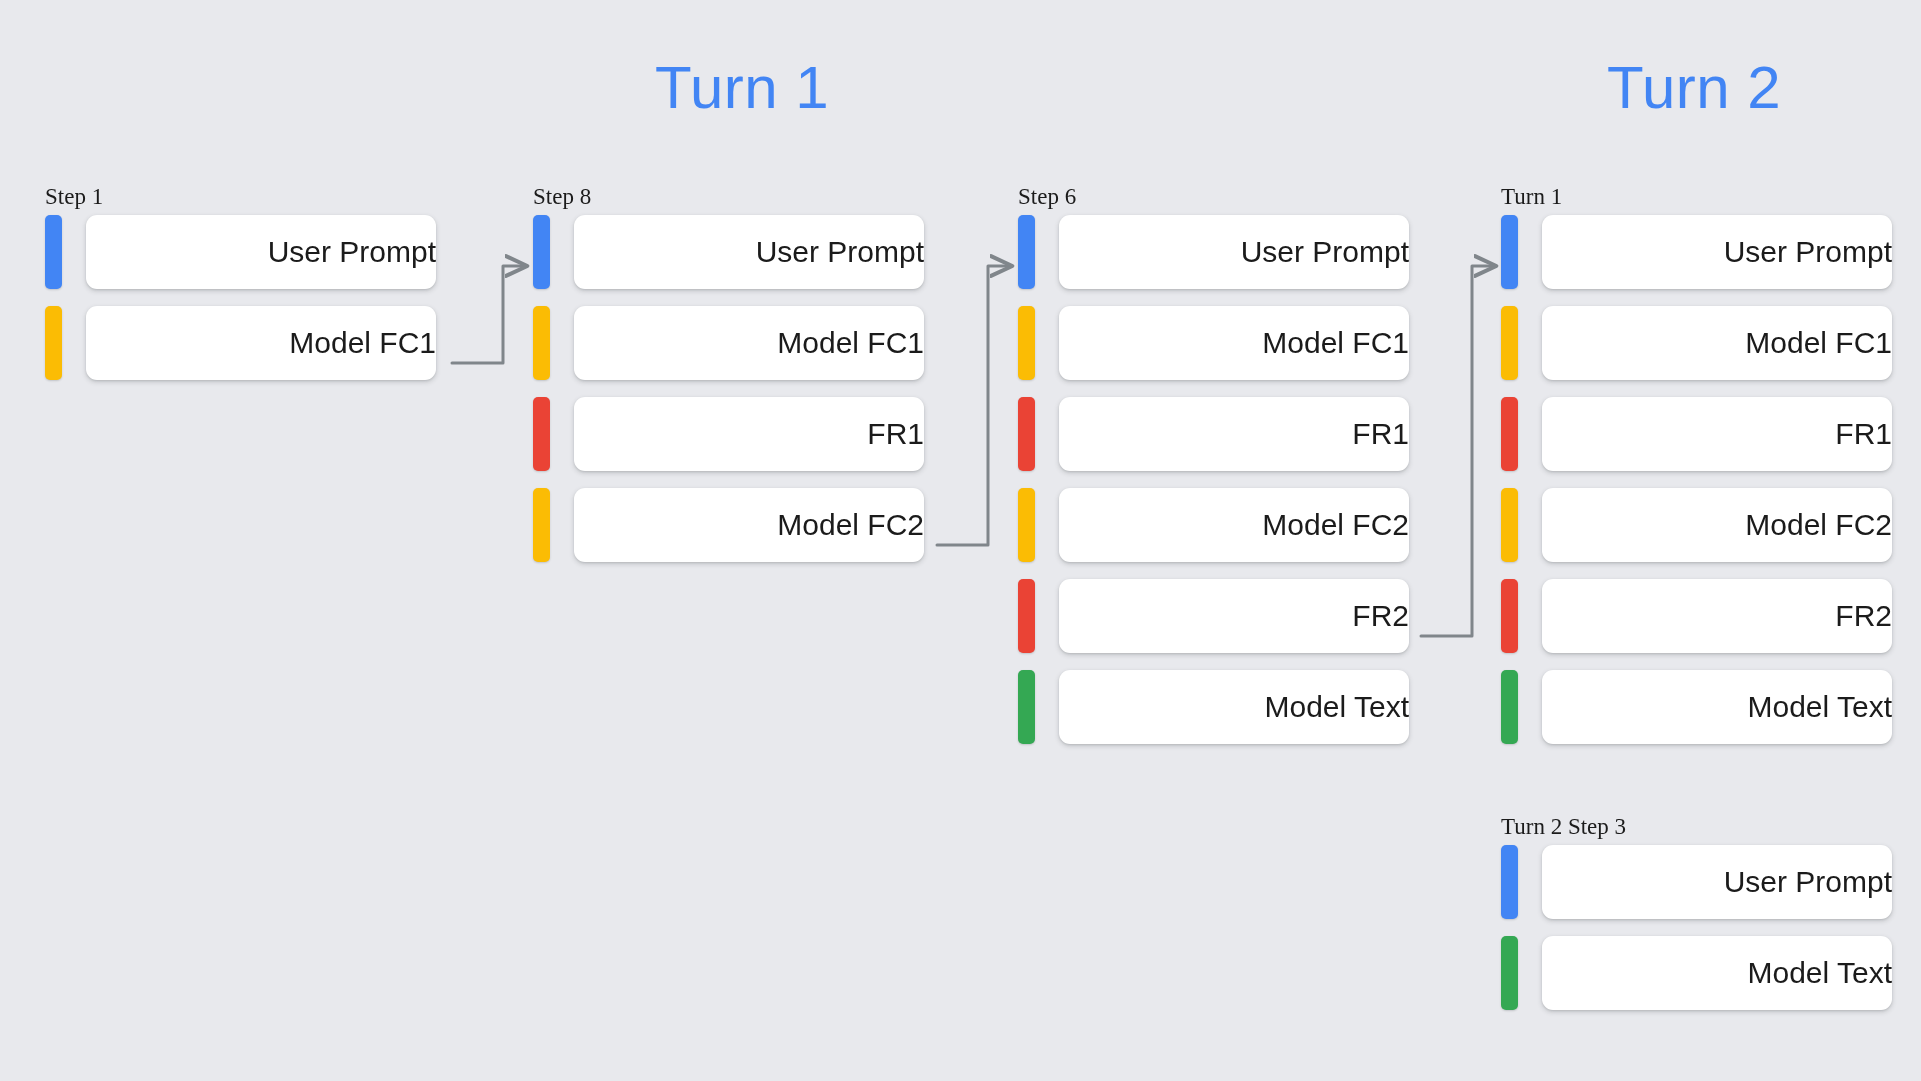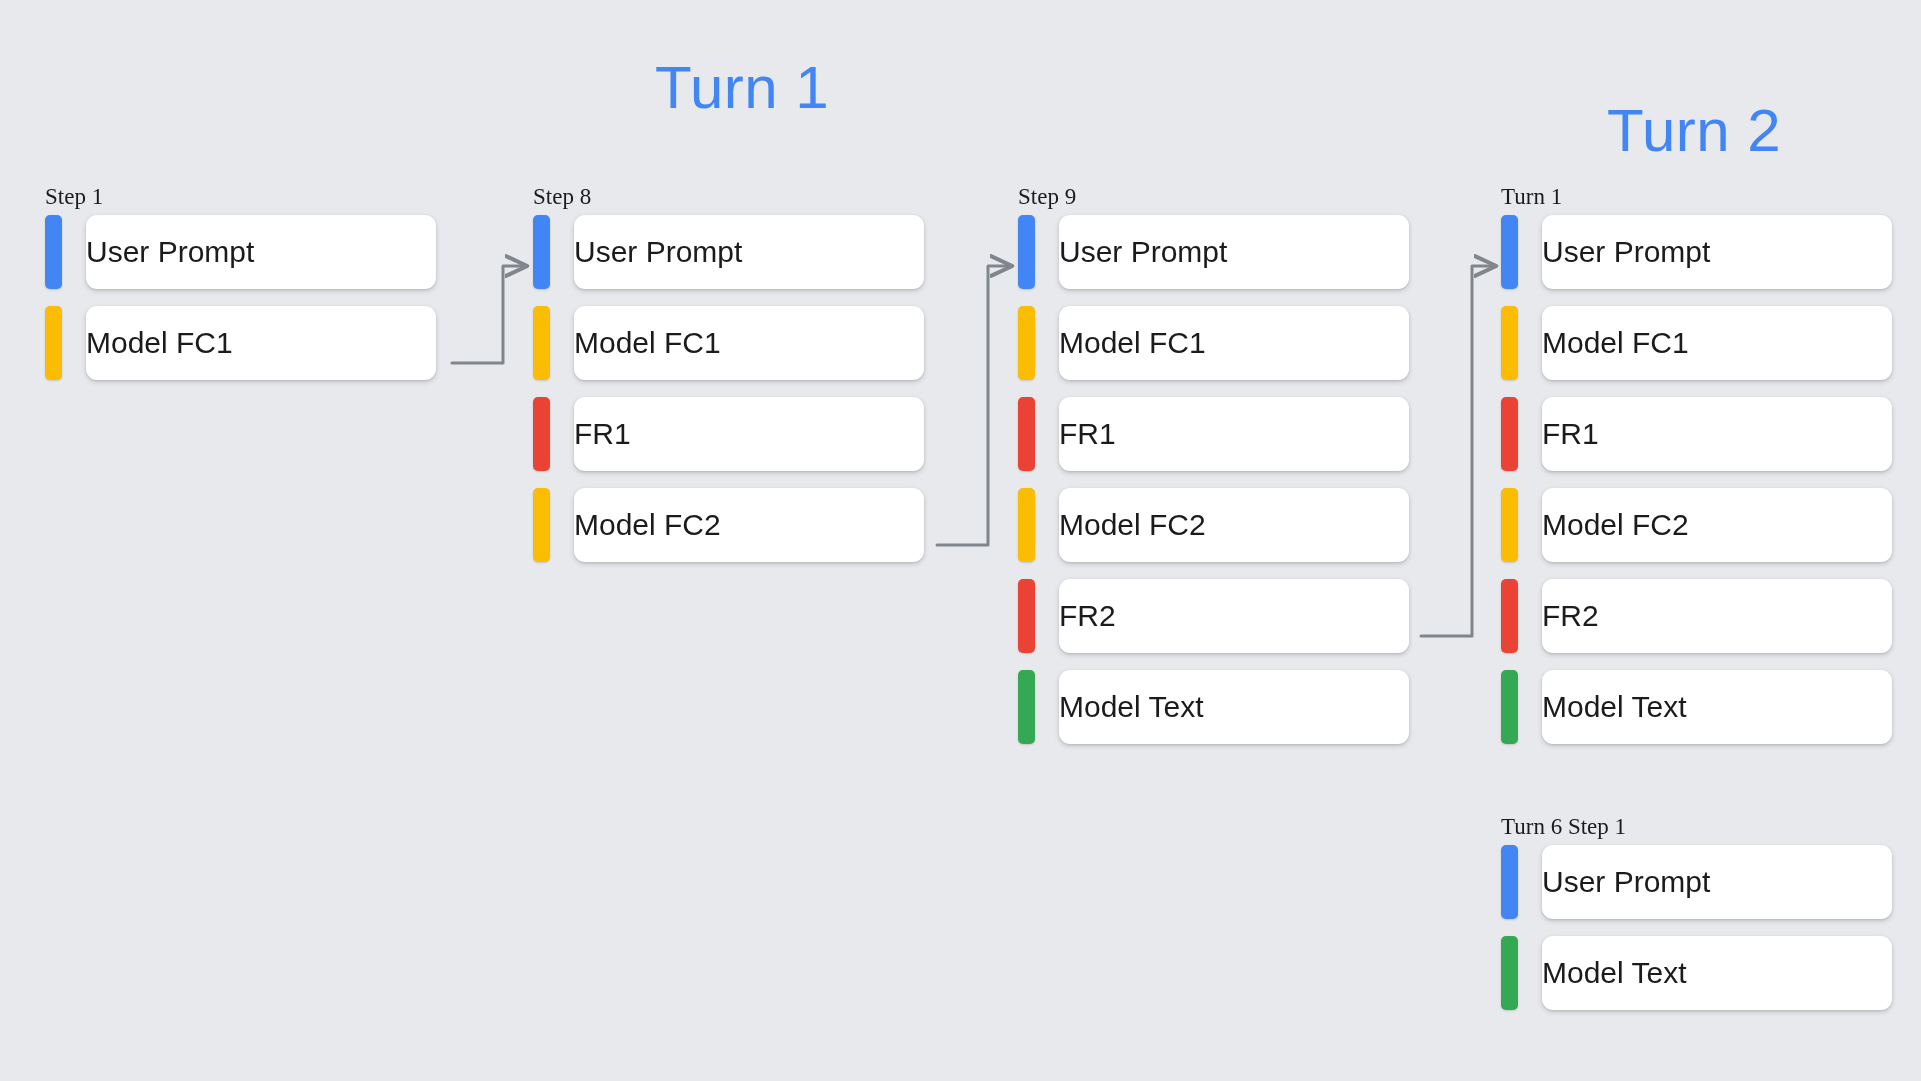--- a/index.html
+++ b/index.html
@@ -73,21 +73,21 @@
   }
 
   .card {
     margin-left: 24px;
     height: 74px;
     background: #ffffff;
     border-radius: 11px;
     box-shadow: 0 2px 5px rgba(60,64,67,0.22), 0 1px 2px rgba(60,64,67,0.12);
     display: flex;
     align-items: center;
-    justify-content: flex-start;
+    justify-content: flex-end;
     flex: 0 0 auto;
   }
   .card-label {
     font-size: 30px;
     color: #1b1b1b;
     white-space: nowrap;
     line-height: 1;
   }
 
   
@@ -114,21 +114,21 @@
     height: 1081px;
     pointer-events: none;
   }
 </style>
 </head>
 <body style="background: rgb(232, 233, 237);">
 
 <div id="canvas">
 
   <div class="turn-title" id="turn-title-1" style="color: rgb(66, 133, 244);">Turn 1</div>
-  <div class="turn-title" id="turn-title-2" style="color: rgb(66, 133, 244); margin-top: 43px;">Turn 2</div>
+  <div class="turn-title" id="turn-title-2" style="color: rgb(66, 133, 244);">Turn 2</div>
 
   <div class="column" id="col-step1">
     <div class="column-label">Step 1</div>
     <div class="rows">
       <div class="row">
         <div class="bar" style="background: rgb(66, 133, 244);"></div>
         <div class="card">
           <span class="card-label">User Prompt</span>
         </div>
       </div>
@@ -165,21 +165,21 @@
       <div class="row">
         <div class="bar" style="background: rgb(251, 188, 4);"></div>
         <div class="card">
           <span class="card-label">Model FC2</span>
         </div>
       </div>
     </div>
   </div>
 
   <div class="column" id="col-step3">
-    <div class="column-label">Step 9</div>
+    <div class="column-label">Step 6</div>
     <div class="rows">
       <div class="row">
         <div class="bar" style="background: rgb(66, 133, 244);"></div>
         <div class="card">
           <span class="card-label">User Prompt</span>
         </div>
       </div>
       <div class="row">
         <div class="bar" style="background: rgb(251, 188, 4);"></div>
         <div class="card">
@@ -249,21 +249,21 @@
       <div class="row">
         <div class="bar" style="background: rgb(52, 168, 83);"></div>
         <div class="card">
           <span class="card-label">Model Text</span>
         </div>
       </div>
     </div>
   </div>
 
   <div class="column" id="col-turn2step1">
-    <div class="column-label">Turn 6 Step 1</div>
+    <div class="column-label">Turn 2 Step 3</div>
     <div class="rows">
       <div class="row">
         <div class="bar" style="background: rgb(66, 133, 244);"></div>
         <div class="card">
           <span class="card-label">User Prompt</span>
         </div>
       </div>
       <div class="row">
         <div class="bar" style="background: rgb(52, 168, 83);"></div>
         <div class="card">

